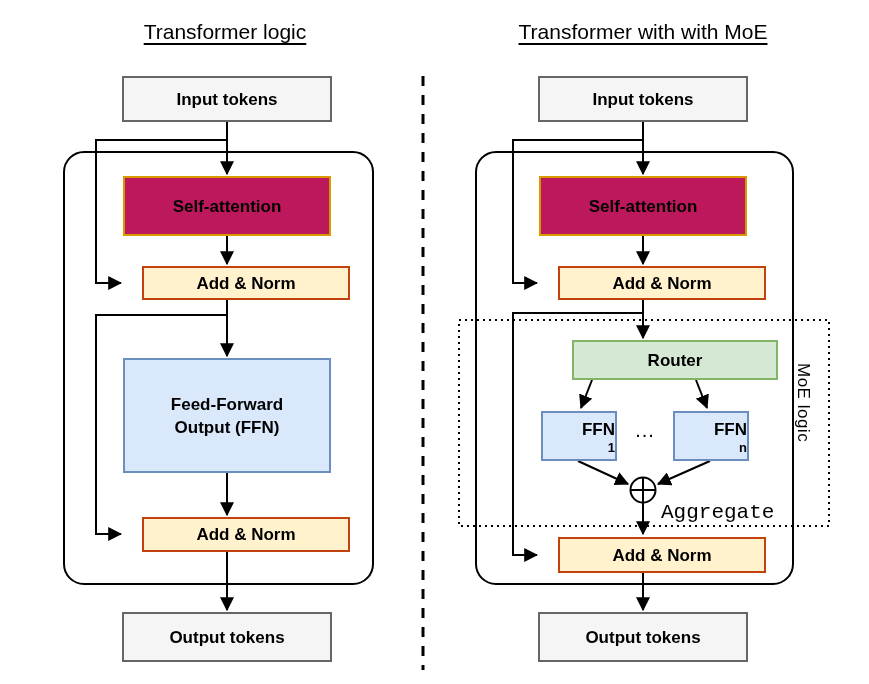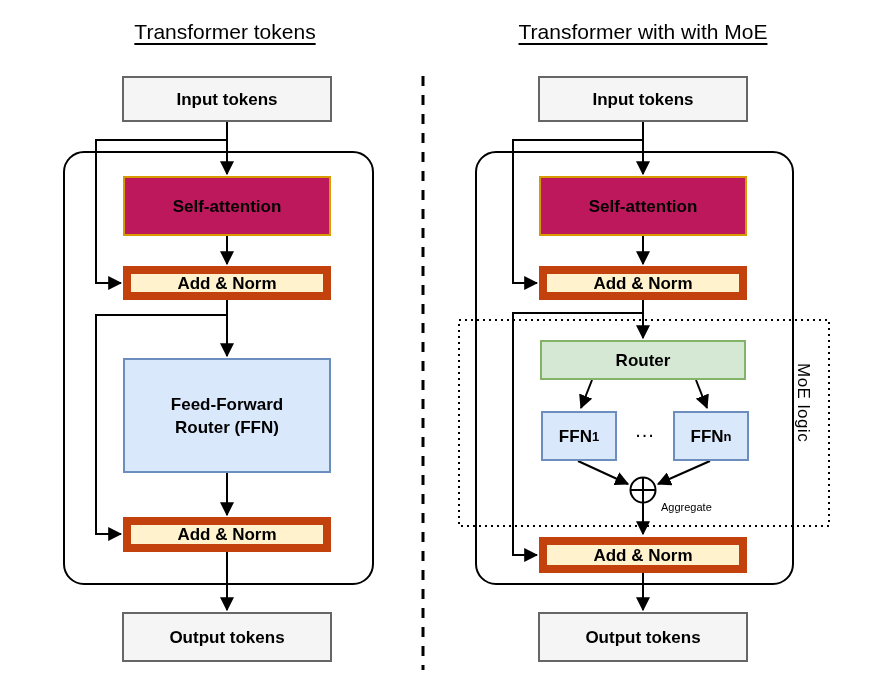--- a/index.html
+++ b/index.html
@@ -32,34 +32,35 @@
     align-items: center;
     justify-content: center;
     font-size: 17px;
     line-height: 23px;
     text-align: center;
     background: #ffffff;
     font-weight: bold;
   }
   .node.gray   { background: #f5f5f5; border: 2px solid #666666; }
   .node.orange { background: #be185d; border: 2px solid #d79b00; }
-  .node.yellow { background: #fff2cc; border: 8px solid #c2410c; }
+  .node.yellow { background: #fff2cc; border: 2px solid #c2410c; margin-left: 19px; }
   .node.blue   { background: #dae8fc; border: 2px solid #6c8ebf; }
   .node.green  { background: #d5e8d4; border: 2px solid #82b366; }
   .node sub { font-size: 13px; line-height: 13px; }
-  .ffn-small { flex-direction: row; align-items: center; }
+  .ffn-small { flex-direction: column; align-items: flex-end; }
   .dots-label {
     position: absolute;
     font-size: 20px;
     letter-spacing: 1px;
     text-align: center;
   }
   .aggregate-label {
     position: absolute;
-    font-size: 11px;
+    font-size: 21px;
+    font-family: Liberation Mono, monospace;
   }
   .moe-label {
     position: absolute;
     writing-mode: vertical-rl;
     font-size: 17px;
     letter-spacing: 0.5px;
   }
 </style>
 </head>
 <body>
@@ -102,46 +103,46 @@
     <g>
       <circle cx="643" cy="490" r="12.5" fill="#ffffff" stroke="#000000" stroke-width="2"></circle>
       <line x1="643" y1="477.5" x2="643" y2="502.5" stroke="#000000" stroke-width="2"></line>
       <line x1="630.5" y1="490" x2="655.5" y2="490" stroke="#000000" stroke-width="2"></line>
     </g>
 
     <line x1="643" y1="502.5" x2="643" y2="534" stroke="#000000" stroke-width="2" marker-end="url(#ah)"></line>
     <line x1="643" y1="573" x2="643" y2="610" stroke="#000000" stroke-width="2" marker-end="url(#ah)"></line>
   </svg>
 
-  <div class="title" style="left:70px; width:310px;">Transformer tokens</div>
+  <div class="title" style="left:70px; width:310px;">Transformer logic</div>
 
   <div class="node gray" style="left:122px; top:76px; width:210px; height:46px;">Input tokens</div>
 
   <div class="node orange" style="left:123px; top:176px; width:208px; height:60px;">Self-attention</div>
 
   <div class="node yellow" style="left:123px; top:266px; width:208px; height:34px;">Add &amp; Norm</div>
 
   <div class="node blue" style="left:123px; top:358px; width:208px; height:115px;">
     <span>Feed-Forward</span>
-    <span>Router (FFN)</span>
+    <span>Output (FFN)</span>
   </div>
 
   <div class="node yellow" style="left:123px; top:517px; width:208px; height:35px;">Add &amp; Norm</div>
 
   <div class="node gray" style="left:122px; top:612px; width:210px; height:50px;">Output tokens</div>
 
   <div class="title" style="left:488px; width:310px;">Transformer with with MoE</div>
 
   <div class="node gray" style="left:538px; top:76px; width:210px; height:46px;">Input tokens</div>
 
   <div class="node orange" style="left:539px; top:176px; width:208px; height:60px;">Self-attention</div>
 
   <div class="node yellow" style="left:539px; top:266px; width:208px; height:34px;">Add &amp; Norm</div>
 
-  <div class="node green" style="left:540px; top:340px; width:206px; height:40px;">Router</div>
+  <div class="node green" style="left:572px; top:340px; width:206px; height:40px;">Router</div>
 
   <div class="node blue ffn-small" style="left:541px; top:411px; width:76px; height:50px;">
     <span>FFN</span>
       <sub>1</sub>
   </div>
 
   <div class="dots-label" style="left:620px; top:419px; width:50px;">...</div>
 
   <div class="node blue ffn-small" style="left:673px; top:411px; width:76px; height:50px;">
     <span>FFN</span>

